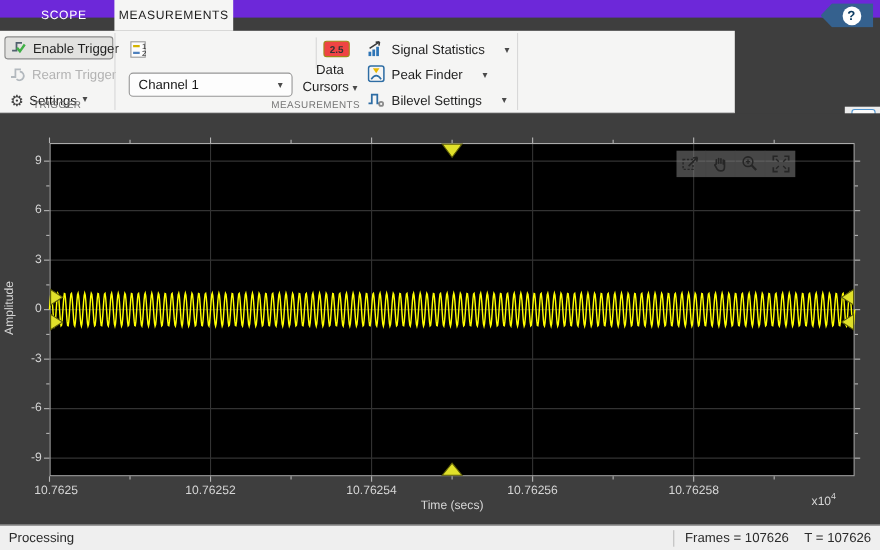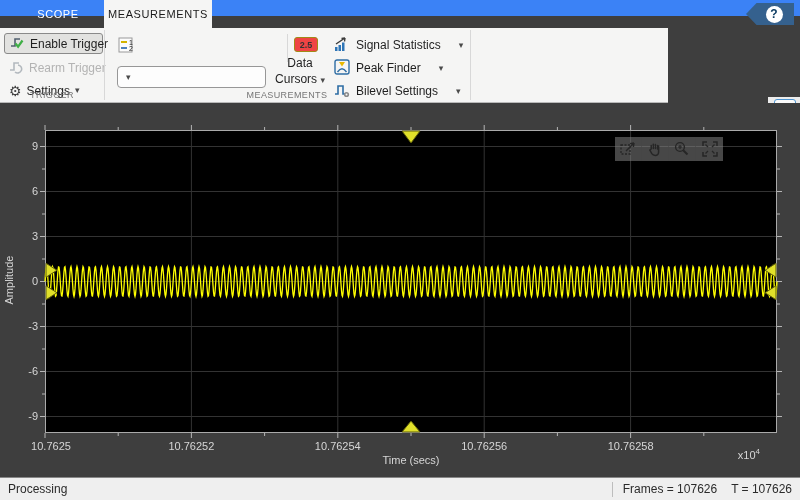--- a/index.html
+++ b/index.html
@@ -1,21 +1,21 @@
 <!DOCTYPE html>
 <html><head>
 <meta charset="utf-8">
 <style>
   * { margin:0; padding:0; box-sizing:border-box; }
   html,body { width:800px; height:500px; overflow:hidden; }
   body { font-family:"Liberation Sans","DejaVu Sans",sans-serif; font-size:12px; color:#222; background:#3e3e3e; }
   #window { position:relative; width:800px; height:500px; background:#3e3e3e; overflow:hidden; }
 
   
-  .tabbar { position:absolute; left:0; top:0; width:800px; height:16px; background:#3b82f6; }
+  .tabbar { position:absolute; left:0; top:0; width:800px; height:16px; background:#6d28d9; }
   .tab { position:absolute; top:0; height:28px; display:flex; align-items:center; justify-content:center;
          font-size:11px; letter-spacing:.6px; cursor:default; }
   .tab-scope { left:18px; width:80px; color:#fff; }
   .tab-meas  { left:104px; width:108px; background:#f5f5f4; color:#1a1a1a; }
   .help-tag { position:absolute; right:6px; top:3px; width:48px; height:22px; background:#35618e;
               clip-path:polygon(0 50%,22% 0,100% 0,100% 100%,22% 100%);
               display:flex; align-items:center; justify-content:center; }
   .help-circle { width:17px; height:17px; border-radius:50%; background:#fff; color:#0d3c62;
                  font-weight:bold; font-size:12px; display:flex; align-items:center; justify-content:center; margin-left:8px; }
 
@@ -120,20 +120,21 @@
       <svg width="18" height="18" viewBox="0 0 18 18">
         <rect x="1" y="2" width="13" height="14" fill="#fcfcfc" stroke="#9a9a9a" stroke-width="1"></rect>
         <line x1="3" y1="6" x2="9" y2="6" stroke="#d4b400" stroke-width="2"></line>
         <line x1="3" y1="12" x2="9" y2="12" stroke="#4f81bd" stroke-width="2"></line>
         <text x="11" y="8.5" font-size="7" fill="#222">1</text>
         <text x="11" y="15" font-size="7" fill="#222">2</text>
       </svg>
     </span>
 
     <div class="combo">
+      <span class="combo-text">Channel 1</span>
       <span class="caret">▾</span>
     </div>
 
     <div class="vsep" style="left:287px; top:6px; height:28px;"></div>
 
     <div class="badge25">2.5</div>
     <div class="dc-label" style="top:28px;">Data</div>
     <div class="dc-label" style="top:44px;">
       <span>Cursors</span>
       <span class="caret">▾</span>

